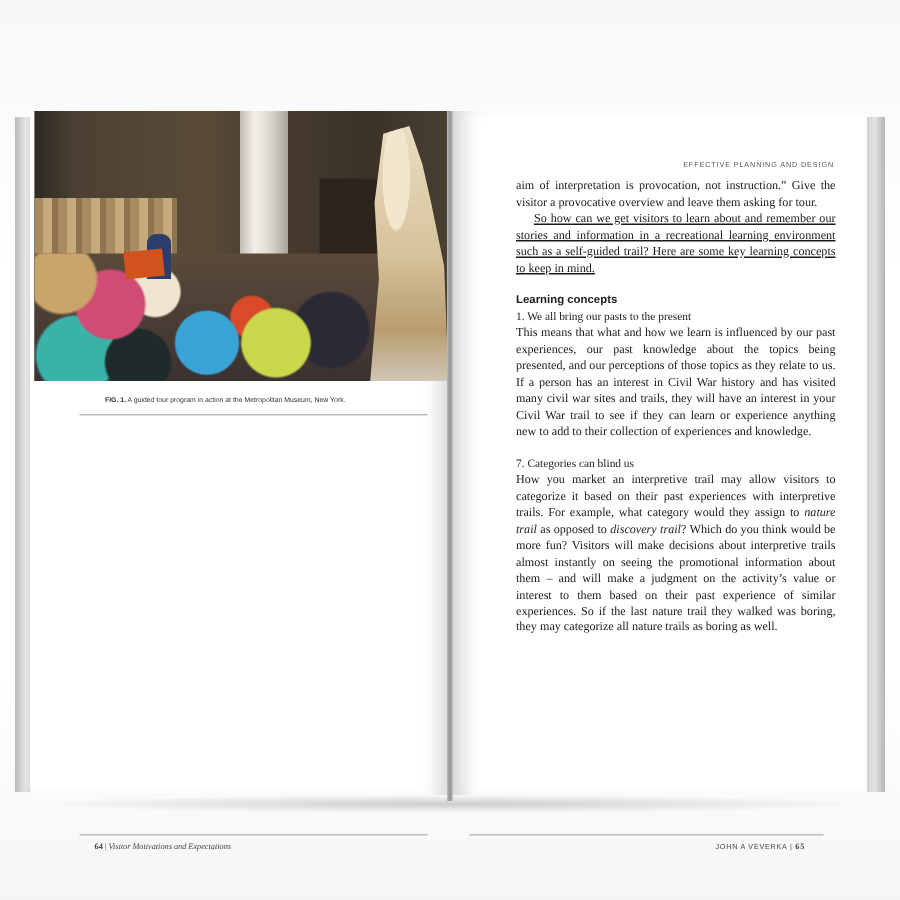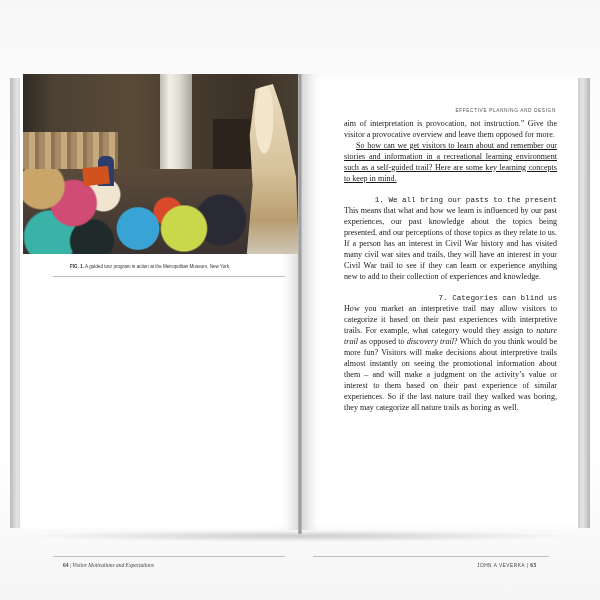--- a/index.html
+++ b/index.html
@@ -107,22 +107,22 @@
       text-align: justify;
     }
     .body-text p { margin: 0; }
     .body-text .indent { text-indent: 12px; text-decoration: underline; }
     .body-text .gap { height: 10.9px; }
     .body-text .heading {
       font-family: "Liberation Sans", sans-serif; font-weight: bold;
       font-size: 7.6px; text-align: left;
     }
     .body-text .sub {
-      font-family: Liberation Mono, monospace;
-      font-size: 7.6px; text-align: right;
+      font-family: Liberation Serif, serif;
+      font-size: 7.6px; text-align: left;
     }
     .body-text em { font-style: italic; }
   </style>
 </head>
 <body>
 
 <div class="backdrop"></div>
 <div class="book-shadow"></div>
 <div class="cover-left"></div>
 <div class="cover-right"></div>
@@ -143,23 +143,24 @@
 
   <div class="rule" style="left:33px; top:482px; width:232px;"></div>
   <div class="folio" style="left:43px; top:488px;">
     <span class="num">64</span><span> | </span><span class="title">Visitor Motivations and Expectations</span>
   </div>
 </div>
 
 <div class="page page-right">
   <div class="running-head">EFFECTIVE PLANNING AND DESIGN</div>
   <div class="body-text">
-    <p>aim of interpretation is provocation, not instruction.” Give the visitor a provocative overview and leave them opposed for more.</p>
+    <p>aim of interpretation is provocation, not instruction.” Give the visitor a provocative overview and leave them asking for tour.</p>
     <p class="indent">So how can we get visitors to learn about and remember our stories and information in a recreational learning environment such as a self-guided trail? Here are some key learning concepts to keep in mind.</p>
     <div class="gap"></div>
+    <p class="heading">Learning concepts</p>
     <p class="sub">1. We all bring our pasts to the present</p>
     <p>This means that what and how we learn is influenced by our past experiences, our past knowledge about the topics being presented, and our perceptions of those topics as they relate to us. If a person has an interest in Civil War history and has visited many civil war sites and trails, they will have an interest in your Civil War trail to see if they can learn or experience anything new to add to their collection of experiences and knowledge.</p>
     <div class="gap"></div>
     <p class="sub">7. Categories can blind us</p>
     <p><span>How you market an interpretive trail may allow visitors to categorize it based on their past experiences with interpretive trails. For example, what category would they assign to </span><em>nature trail</em><span> as opposed to </span><em>discovery trail</em><span>? Which do you think would be more fun? Visitors will make decisions about interpretive trails almost instantly on seeing the promotional information about them – and will make a judgment on the activity’s value or interest to them based on their past experience of similar experiences. So if the last nature trail they walked was boring, they may categorize all nature trails as boring as well.</span></p>
   </div>
 
   <div class="rule" style="left:12px; top:482px; width:236px;"></div>
   <div class="folio" style="left:176px; top:488px; font-family:'Liberation Sans', sans-serif; font-size:4.8px; letter-spacing:0.5px;">
     <span>JOHN A VEVERKA</span><span> | </span><span class="num" style="font-family:'Liberation Serif', serif; font-size:5.5px;">65</span>

